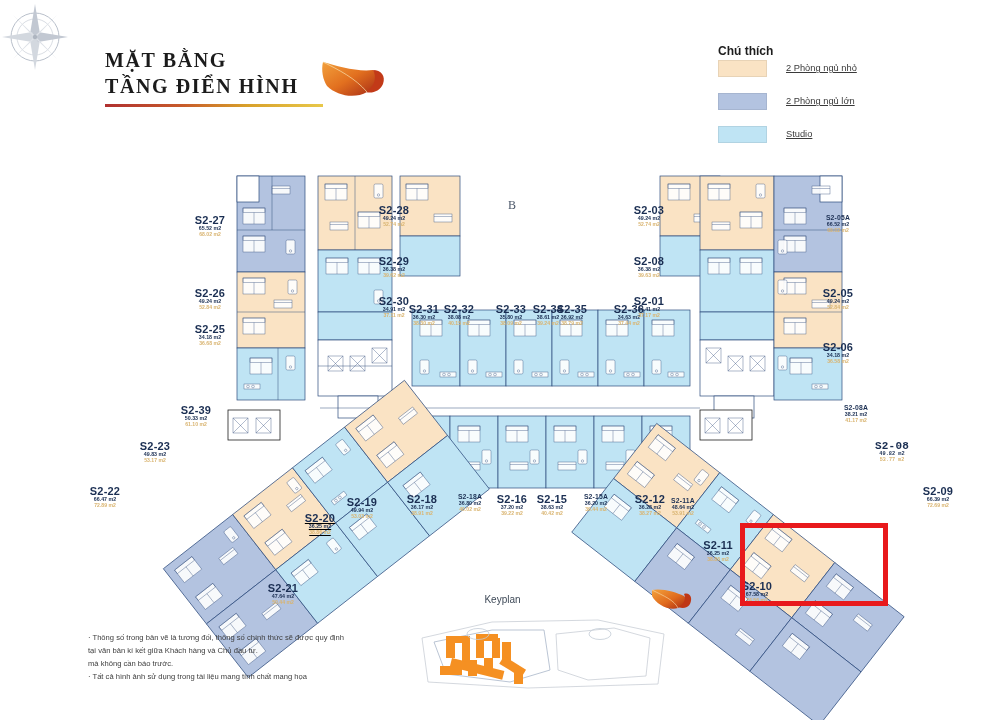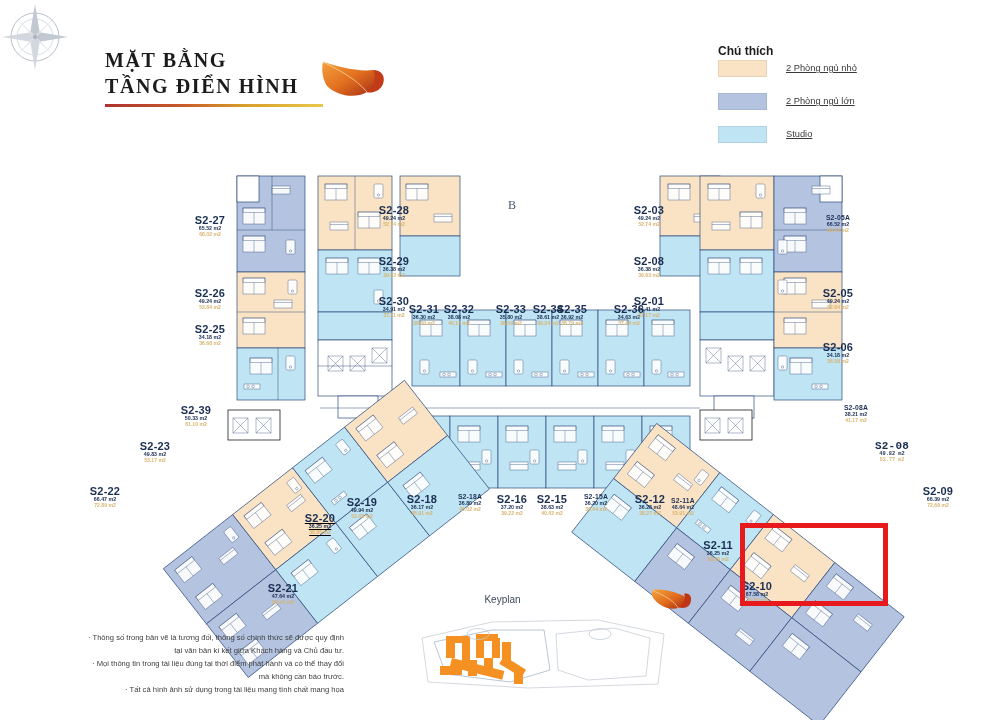--- a/index.html
+++ b/index.html
@@ -59,21 +59,21 @@
   
   #keyplan-title {
     position: absolute; left: 0; top: 594px; width: 1005px;
     text-align: center; font-size: 10px; color: #3f4a58;
   }
   #keyplan { position: absolute; left: 418px; top: 612px; width: 250px; height: 78px; }
   #koi { position: absolute; left: 648px; top: 580px; width: 46px; height: 40px; }
 
   
   #notes { position: absolute; left: 88px; top: 631px; }
-  .note-line { font-size: 7.6px; color: #3d3d3d; line-height: 1.72; white-space: nowrap; text-align: right; }
+  .note-line { font-size: 7.6px; color: #3d3d3d; line-height: 1.72; white-space: nowrap; }
 </style>
 </head>
 <body>
 
 <div id="title-block">
   <div class="title-line">MẶT BẰNG</div>
   <div class="title-line">TẦNG ĐIỂN HÌNH</div>
   <div id="title-rule"></div>
   <svg id="title-leaf" viewBox="0 0 70 52">
     <defs>
@@ -606,16 +606,15 @@
     </linearGradient>
   </defs>
   <path d="M4 10 C14 8 28 12 36 16 C40 20 38 26 30 28 C20 31 8 24 4 16 Z" fill="url(#kg)"></path>
   <path d="M36 14 C42 12 45 18 42 24 C40 28 34 29 31 27 C37 23 38 18 36 14 Z" fill="#bf3716"></path>
   <path d="M4 10 C16 16 26 20 30 28" stroke="#f8dcae" stroke-width=".9" fill="none" opacity=".7"></path>
 </svg>
 
 <div id="notes">
   <div class="note-line">· Thông số trong bản vẽ là tương đối, thông số chính thức sẽ được quy định</div>
   <div class="note-line">tại văn bản kí kết giữa Khách hàng và Chủ đầu tư.</div>
-  <div class="note-line">· Mọi thông tin trong tài liệu đúng tại thời điểm phát hành và có thể thay đổi</div>
   <div class="note-line">mà không cần báo trước.</div>
   <div class="note-line">· Tất cả hình ảnh sử dụng trong tài liệu mang tính chất mang họa</div>
 </div>
 
 </body></html>

